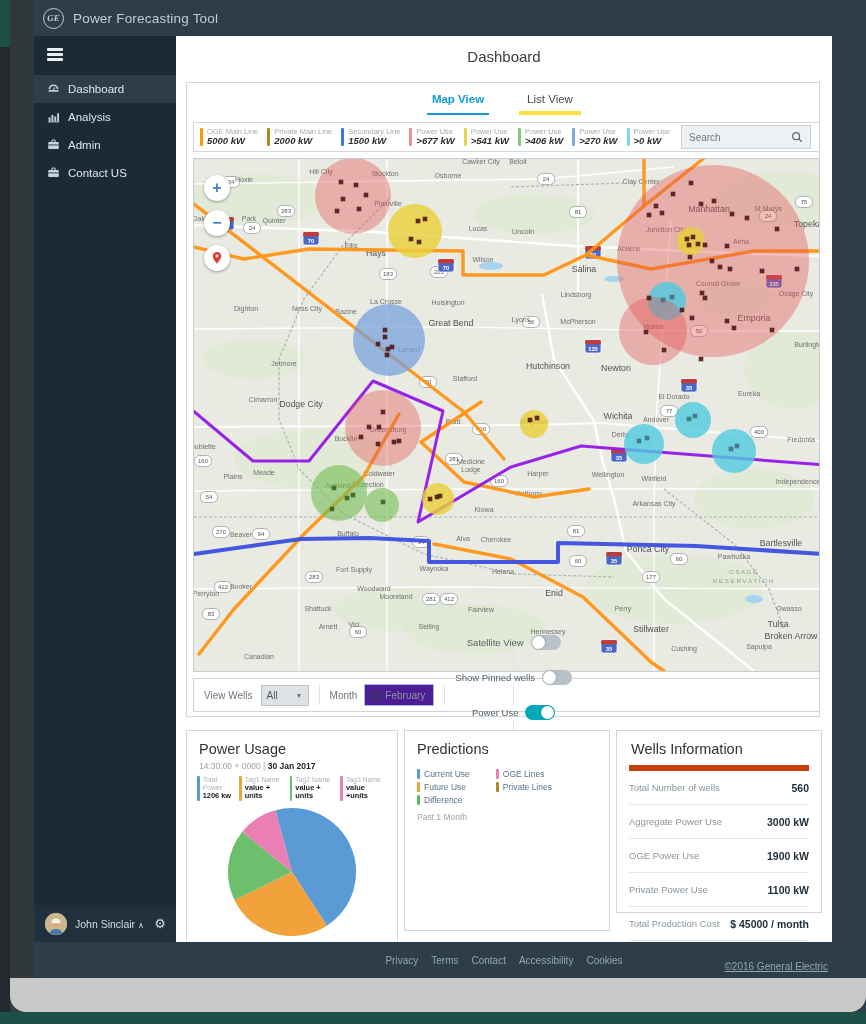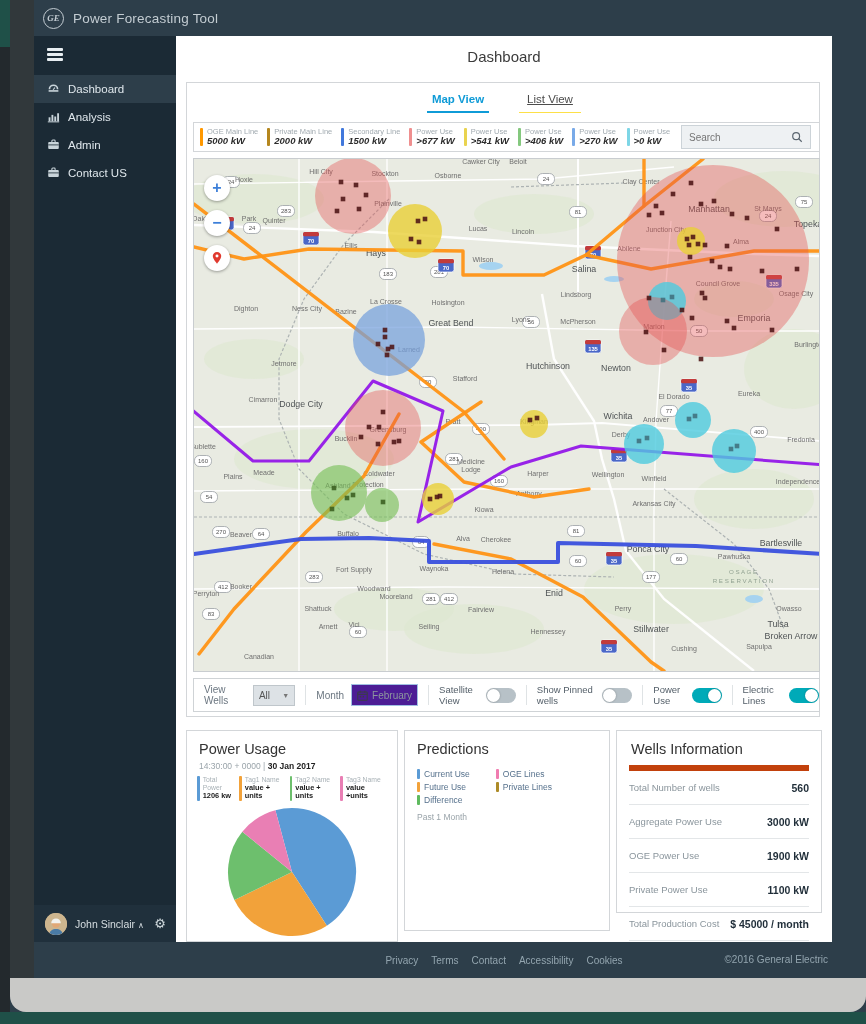--- a/index.html
+++ b/index.html
@@ -29,21 +29,21 @@
   #user-name{color:#d7dee2;font-size:10.5px;margin-left:8px;}
   #gear{margin-left:auto;margin-right:10px;color:#cfd8dc;font-size:13px;cursor:pointer;}
   
   #panel{left:176px;top:36px;width:656px;height:906px;background:#ffffff;}
   #page-title{left:176px;top:48px;width:656px;text-align:center;font-size:15px;color:#3c3c3c;}
   #main-card{left:186px;top:82px;width:634px;height:635px;border:1px solid #d3d6d9;background:#fff;box-sizing:border-box;}
   
   #tabs{left:176px;top:93px;width:656px;display:flex;justify-content:center;gap:30px;}
   .tab{font-size:11.5px;font-weight:bold;padding-bottom:6px;cursor:pointer;min-width:62px;text-align:center;}
   .tab.active{color:#0f9bd7;border-bottom:2px solid #0f9bd7;}
-  .tab.inactive{color:#4c4c4c;font-weight:normal;border-bottom:1px solid #fde047;text-decoration:underline;}
+  .tab.inactive{color:#4c4c4c;font-weight:normal;border-bottom:4px solid #fde047;}
   
   #legend-row{left:193px;top:122px;width:627px;height:30px;border:1px solid #d3d6d9;box-sizing:border-box;
               display:flex;align-items:center;padding-left:6px;}
   .lg-item{display:flex;align-items:stretch;margin-right:9px;}
   .lg-chip{width:3px;border-radius:1px;margin-right:4px;}
   .lg-txt{display:flex;flex-direction:column;justify-content:center;line-height:1.05;}
   .lg-l1{font-size:7.5px;color:#a2abb1;}
   .lg-l2{font-size:9.5px;font-weight:bold;color:#2b2b2b;font-style:italic;}
   #search-box{margin-left:auto;margin-right:8px;width:128px;height:22px;background:#eef1f3;border:1px solid #ccd3d8;
               display:flex;align-items:center;}
@@ -65,21 +65,21 @@
              padding:0 5px;color:#8d979e;cursor:pointer;box-sizing:border-box;background:#4c1d95;}
   .tog-group{display:flex;align-items:center;}
   .tog-label{color:#55606a;font-size:9.5px;margin-right:7px;}
   .tog{width:30px;height:15px;border-radius:8px;position:relative;cursor:pointer;flex:none;}
   .tog.off{background:#b7c1c7;}
   .tog .knob{position:absolute;top:1px;width:13px;height:13px;border-radius:50%;background:#fff;box-shadow:0 0 2px rgba(0,0,0,.3);}
   .tog.off .knob{left:1px;}
   .tog.on .knob{right:1px;}
   
   .card{border:1px solid #d3d6d9;background:#fff;box-sizing:border-box;}
-  #pu-card{left:186px;top:730px;width:212px;height:212px;}
+  #pu-card{left:186px;top:730px;width:212px;height:247px;}
   #pr-card{left:404px;top:730px;width:206px;height:201px;}
   #wi-card{left:616px;top:730px;width:206px;height:183px;}
   .card-title{font-size:14.5px;color:#333;padding:10px 12px 4px 12px;}
   #pu-ts{font-size:8.5px;padding:0 12px;color:#9aa4aa;}
   #pu-ts b{color:#222;}
   #pu-legend{display:flex;padding:5px 8px 0 10px;}
   .pu-lg{display:flex;margin-right:5px;}
   .pu-chip{width:3px;border-radius:1px;margin-right:3px;}
   .pu-t1{font-size:6.8px;color:#a9b2b7;line-height:1.15;}
   .pu-t2{font-size:7.4px;font-weight:bold;color:#222;line-height:1.15;}
@@ -95,21 +95,21 @@
   #pr-foot{font-size:8.5px;color:#9aa4aa;padding:4px 12px;}
   #wi-rows{padding:0 12px;}
   #wi-title{border-bottom:6px solid #c2410c;margin:0 12px;padding:10px 0 8px 2px;font-size:14.5px;color:#333;}
   .wi-row{display:flex;align-items:center;height:33px;border-bottom:1px solid #e3e6e8;}
   .wi-lab{font-size:9.5px;color:#8a959c;}
   .wi-val{margin-left:auto;font-size:10.5px;font-weight:bold;color:#1f2d38;}
   
   #footer{left:34px;top:942px;width:832px;height:36px;background:#2d3e4a;}
   #footer-links{position:absolute;left:142px;top:0;width:656px;height:36px;display:flex;align-items:center;justify-content:center;gap:13px;}
   #footer-links span{color:#93a5af;font-size:10px;cursor:pointer;}
-  #copyright{position:absolute;right:38px;top:0;height:35px;display:flex;align-items:center;color:#93a5af;font-size:10px;}
+  #copyright{position:absolute;right:38px;top:7px;height:35px;display:flex;align-items:center;color:#93a5af;font-size:10px;text-decoration:underline;}
   svg text{font-family:"Liberation Sans",sans-serif;}
 </style>
 </head>
 <body>
 
 <div class="abs" id="mockup"></div>
 <div class="abs" id="left-rail"></div>
 <div class="abs" id="green-top"></div>
 
 <div class="abs" id="topbar">
@@ -683,21 +683,21 @@
         <rect x="1" y="2.5" width="12" height="10.5" rx="1" fill="none" stroke="#3a3f44" stroke-width="1.3"></rect>
         <line x1="1" y1="5.5" x2="13" y2="5.5" stroke="#3a3f44" stroke-width="1.3"></line>
         <line x1="4" y1="1" x2="4" y2="3.5" stroke="#3a3f44" stroke-width="1.3"></line>
         <line x1="10" y1="1" x2="10" y2="3.5" stroke="#3a3f44" stroke-width="1.3"></line>
         <rect x="3.5" y="7.5" width="2" height="2" fill="#3a3f44"></rect>
         <rect x="7" y="7.5" width="2" height="2" fill="#3a3f44"></rect>
       </svg>
     <span>February</span>
   </div>
   <div class="vdiv"></div>
-  <div id="toggles-holder" style="display:flex;align-items:center;">
+  <div id="toggles-holder" style="display:flex;align-items:center;flex-direction:column;">
       <div class="tog-group">
         <div class="tog-label">Satellite View</div>
         <div class="tog off">
           <div class="knob"></div>
         </div>
       </div>
       <div class="vdiv"></div>
       <div class="tog-group">
         <div class="tog-label">Show Pinned wells</div>
         <div class="tog off">

